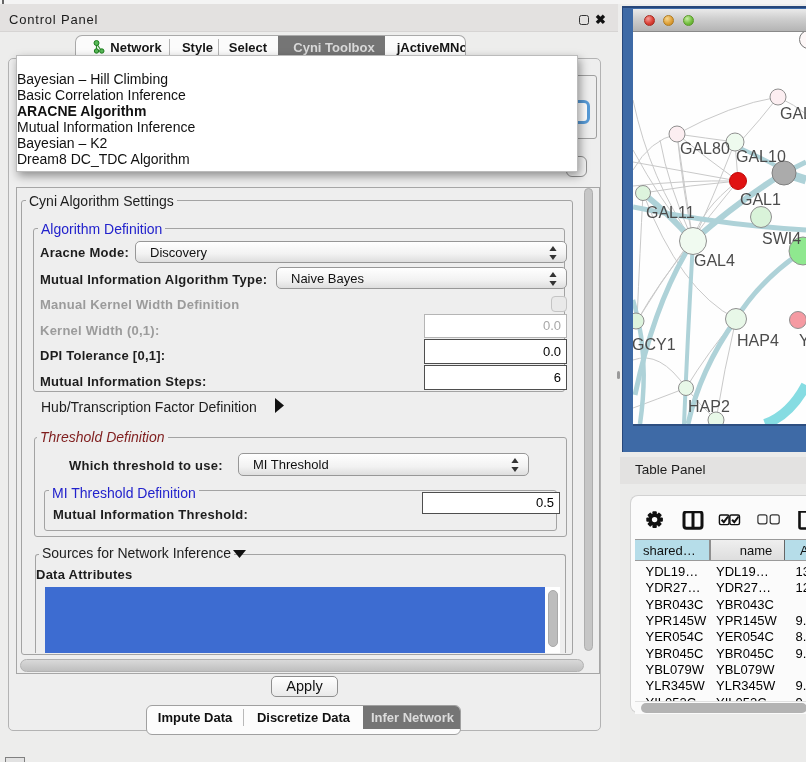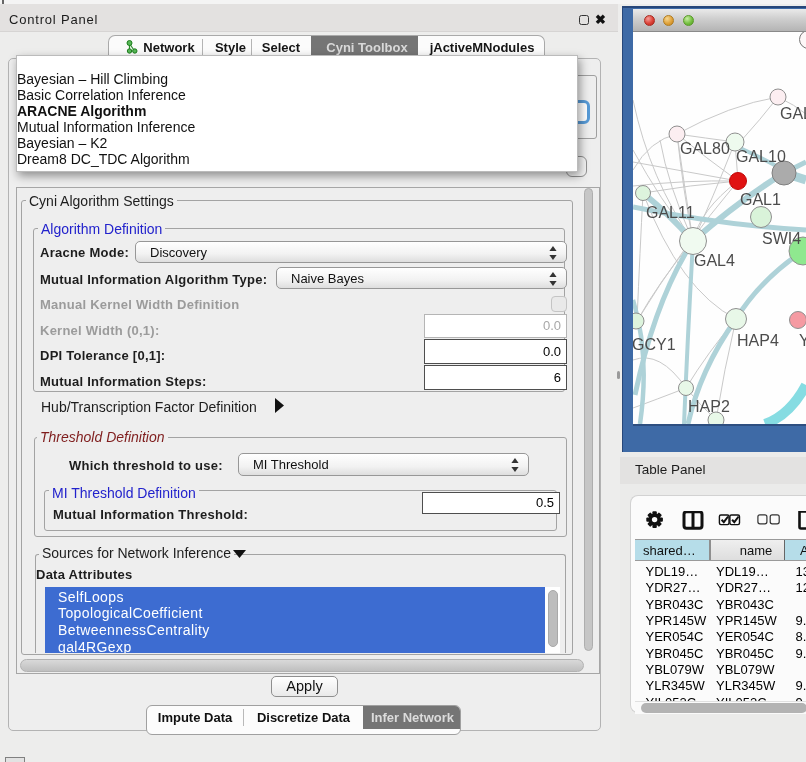--- a/index.html
+++ b/index.html
@@ -25,21 +25,21 @@
 <div class="abs" style="left:0;top:4px;width:618px;height:28px;background:#e3e1e0;border-bottom:1px solid #d6d4d3;">
   <div class="abs" style="left:9px;top:1.5px;height:28px;line-height:28px;font-size:13px;letter-spacing:0.8px;color:#1b1b1b;">Control Panel</div>
   <div class="abs" style="left:579px;top:11px;width:10px;height:10px;border:1.5px solid #333;border-radius:2.5px;"></div>
   <div class="abs" style="left:595px;top:8px;font-size:13px;font-weight:bold;color:#111;">✖</div>
 </div>
 
 <div class="abs" style="left:0;top:32px;width:620px;height:730px;background:#ededec;"></div>
 
 <div class="abs" style="left:8px;top:58px;width:593px;height:673px;background:#eeeeee;border:1px solid #b3b3b3;border-radius:5px;"></div>
 
-<div class="abs" style="left:108px;top:35px;width:437px;height:23px;background:#fbfbfb;border:1px solid #a9a9a9;border-bottom:none;border-radius:7px 7px 0 0;overflow:hidden;">
+<div class="abs" style="left:75px;top:35px;width:391px;height:23px;background:#fbfbfb;border:1px solid #a9a9a9;border-bottom:none;border-radius:7px 7px 0 0;overflow:hidden;">
   <svg class="abs" style="left:17px;top:3.5px;" width="12" height="14" viewBox="0 0 12 14">
     <line x1="3.5" y1="3.5" x2="8.5" y2="11" stroke="#2c8c2c" stroke-width="1.2"></line>
     <line x1="3.5" y1="3.5" x2="3.5" y2="11" stroke="#2c8c2c" stroke-width="1.2"></line>
     <circle cx="3.5" cy="3" r="2.5" fill="#57b857" stroke="#1e7d1e"></circle>
     <circle cx="3.5" cy="11" r="2.2" fill="#57b857" stroke="#1e7d1e"></circle>
     <circle cx="8.8" cy="11" r="2.2" fill="#57b857" stroke="#1e7d1e"></circle>
   </svg>
   <div class="abs" style="left:30px;top:0;width:60px;height:23px;line-height:23px;text-align:center;font-size:13px;font-weight:bold;color:#151515;">Network</div>
   <div class="abs" style="left:93px;top:3px;width:1px;height:17px;background:#b4b4b4;"></div>
   <div class="abs" style="left:97px;top:0;width:49px;height:23px;line-height:23px;text-align:center;font-size:13px;font-weight:bold;color:#151515;">Style</div>
@@ -117,21 +117,20 @@
 <div class="grp" style="left:35px;top:554px;width:531px;height:99px;border-bottom:none;border-radius:3px 3px 0 0;"></div>
 <div class="gtitle" style="left:39px;top:545px;color:#1d1d1d;">Sources for Network Inference</div>
 <svg class="abs" style="left:233px;top:550px;" width="13" height="8" viewBox="0 0 13 8">
     <path d="M0 0 H13 L6.5 8 Z" fill="#111"></path>
   </svg>
 
 <div class="lbl" style="left:36px;top:567px;">Data Attributes</div>
 
 <div class="abs" style="left:45px;top:587px;width:515px;height:66px;background:#fff;overflow:hidden;">
   <div class="abs" style="left:0;top:0;width:500px;height:68px;background:#3d6cd1;"></div>
-  <div class="abs" style="left:13px;top:1.5px;font-size:14px;letter-spacing:0.4px;color:#fff;line-height:16.7px;">SelfLoops<br>TopologicalCoefficient<br>BetweennessCentrality<br>gal4RGexp</div>
   <div class="abs" style="left:503px;top:3px;width:10px;height:57px;background:#bdbdbd;border:1px solid #a9a9a9;border-radius:5px;"></div>
 </div>
 
 <div class="abs" style="left:584px;top:188px;width:9px;height:463px;background:#c6c6c6;border:1px solid #aeaeae;border-radius:4.5px;"></div>
 <div class="abs" style="left:20px;top:659px;width:564px;height:13px;background:linear-gradient(#d9d9d9,#bfbfbf);border:1px solid #b2b2b2;border-radius:6.5px;"></div>
 
 <div class="abs" style="left:271px;top:676px;width:67px;height:21px;background:linear-gradient(#ffffff,#e9e9e9);border:1px solid #8f8f8f;border-radius:5px;text-align:center;line-height:19px;font-size:14.5px;color:#111;">Apply</div>
 
 <div class="abs" style="left:146px;top:705px;width:315px;height:30px;background:#fcfcfc;border:1px solid #a0a0a0;border-radius:6px;overflow:hidden;">
   <div class="abs" style="left:0;top:0;width:96px;height:23px;line-height:23px;text-align:center;font-size:13px;font-weight:bold;color:#111;">Impute Data</div>

